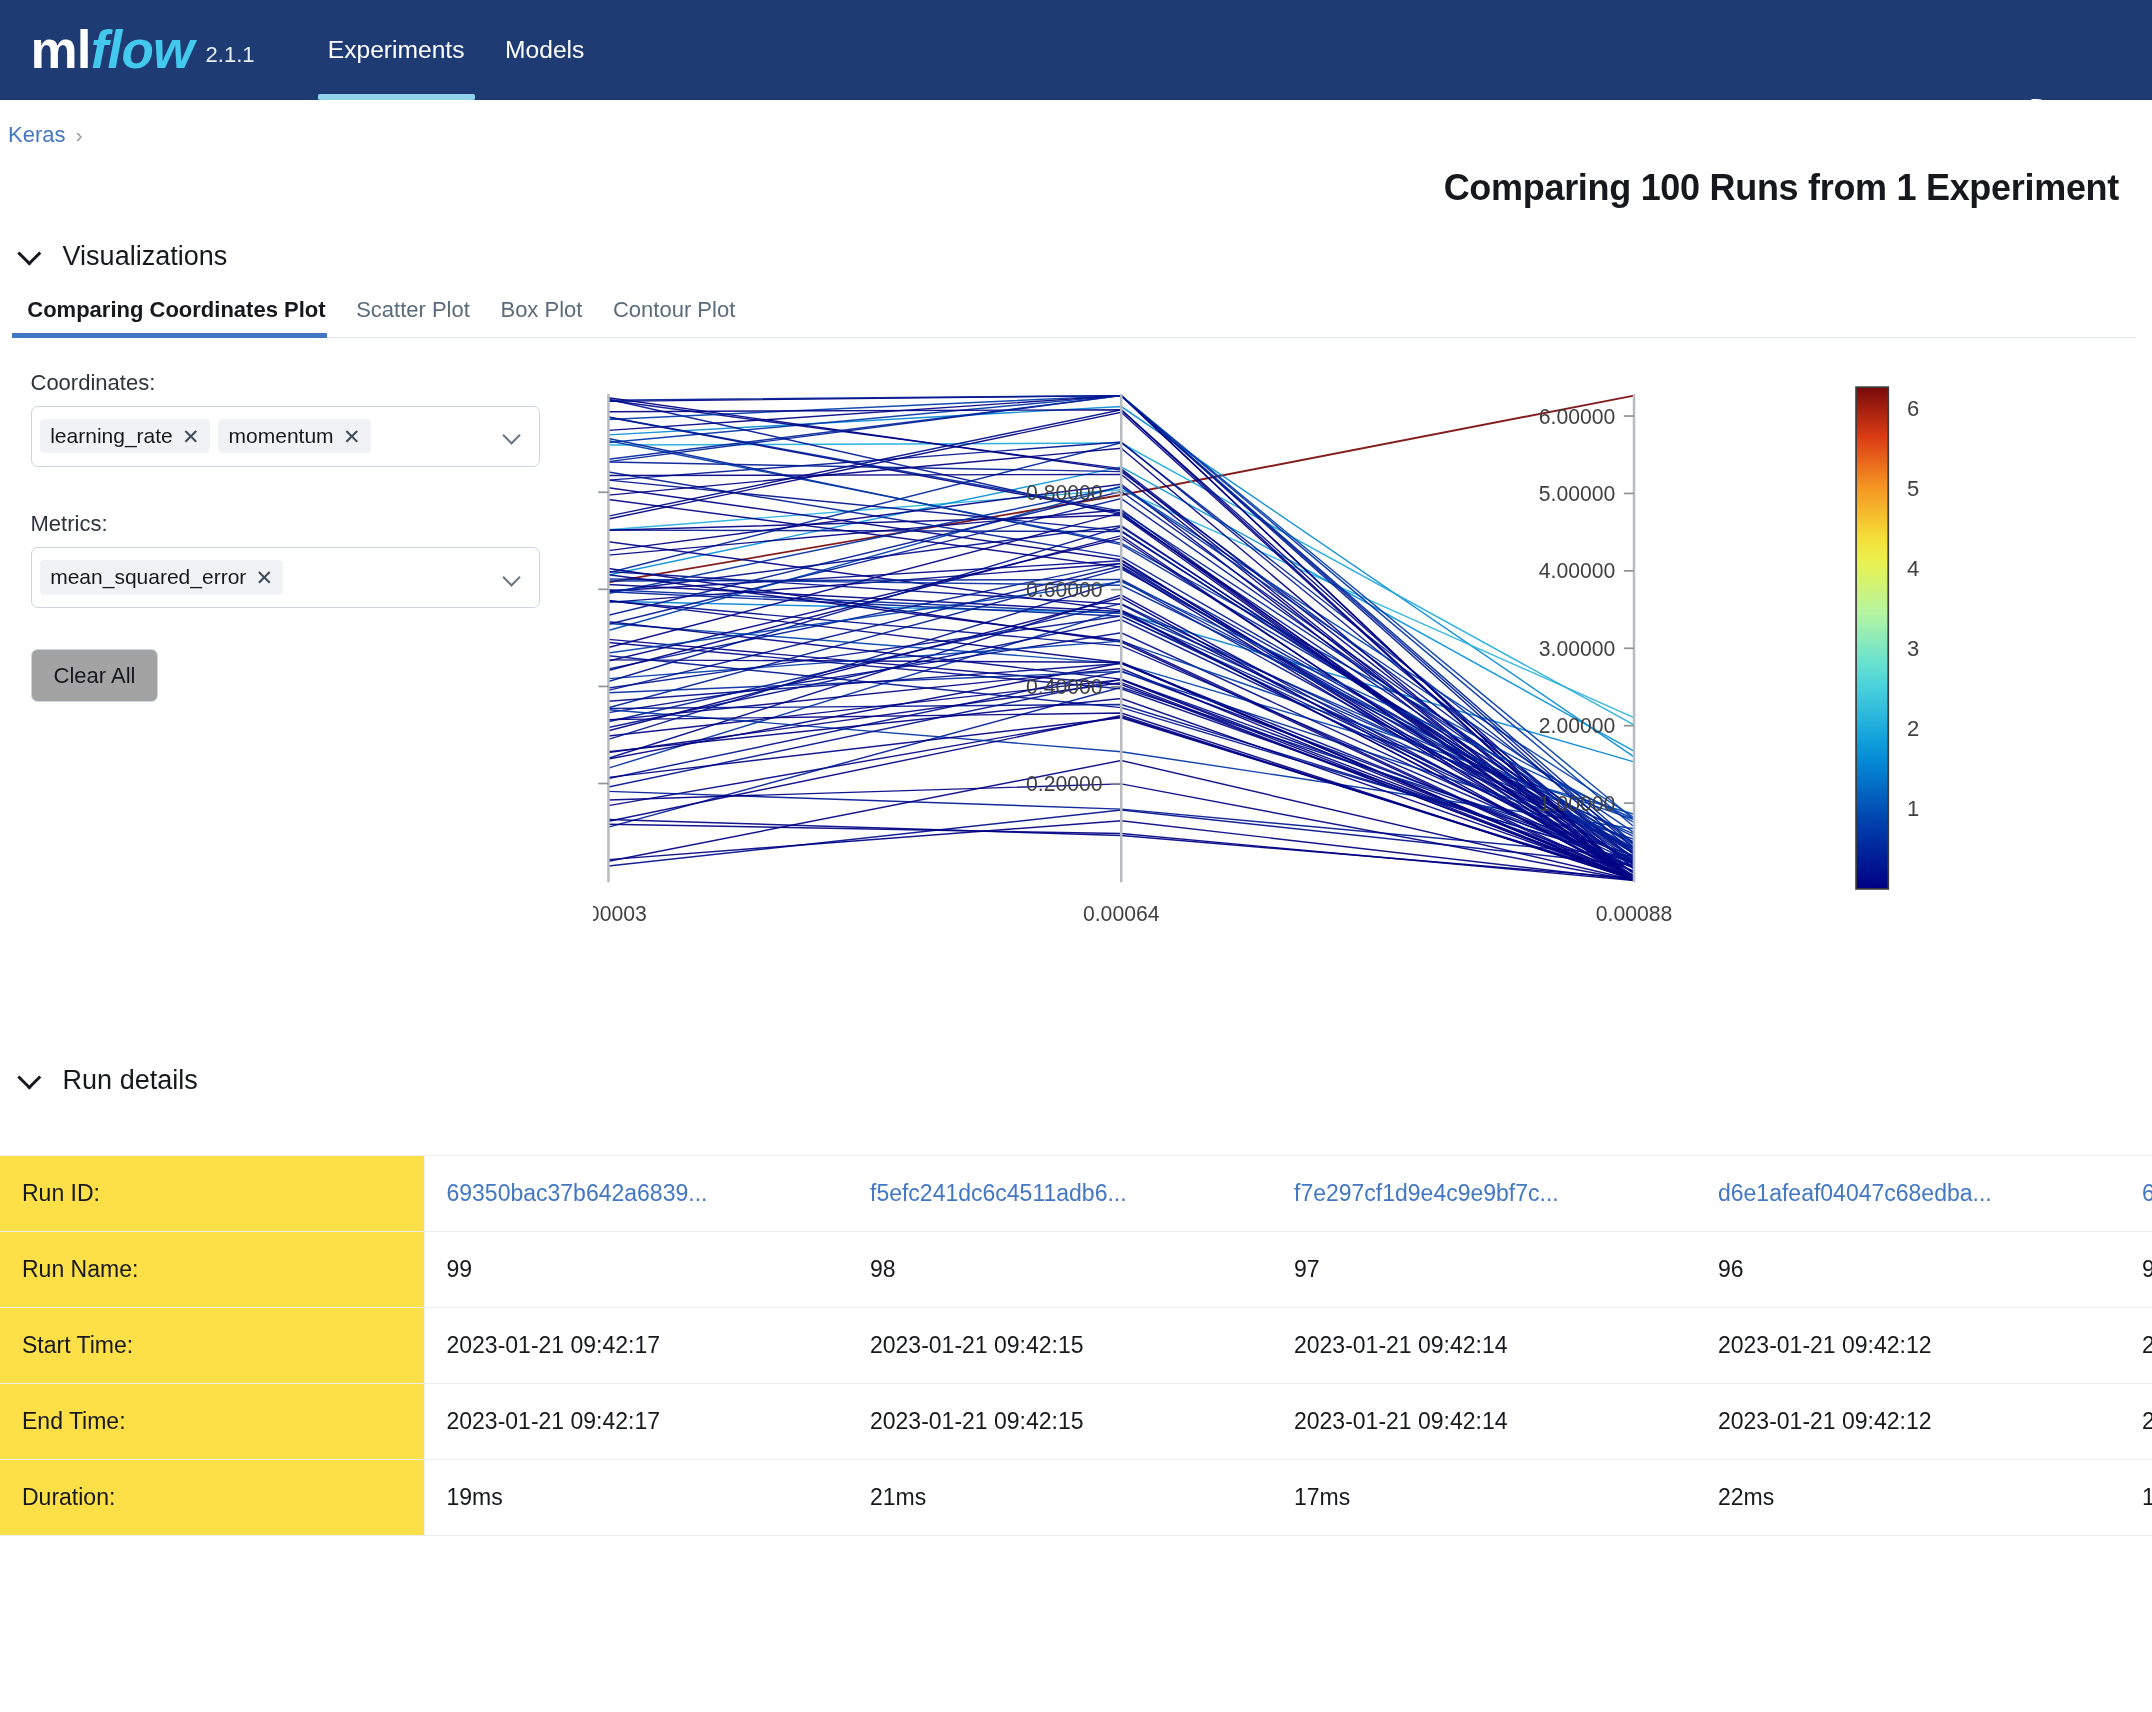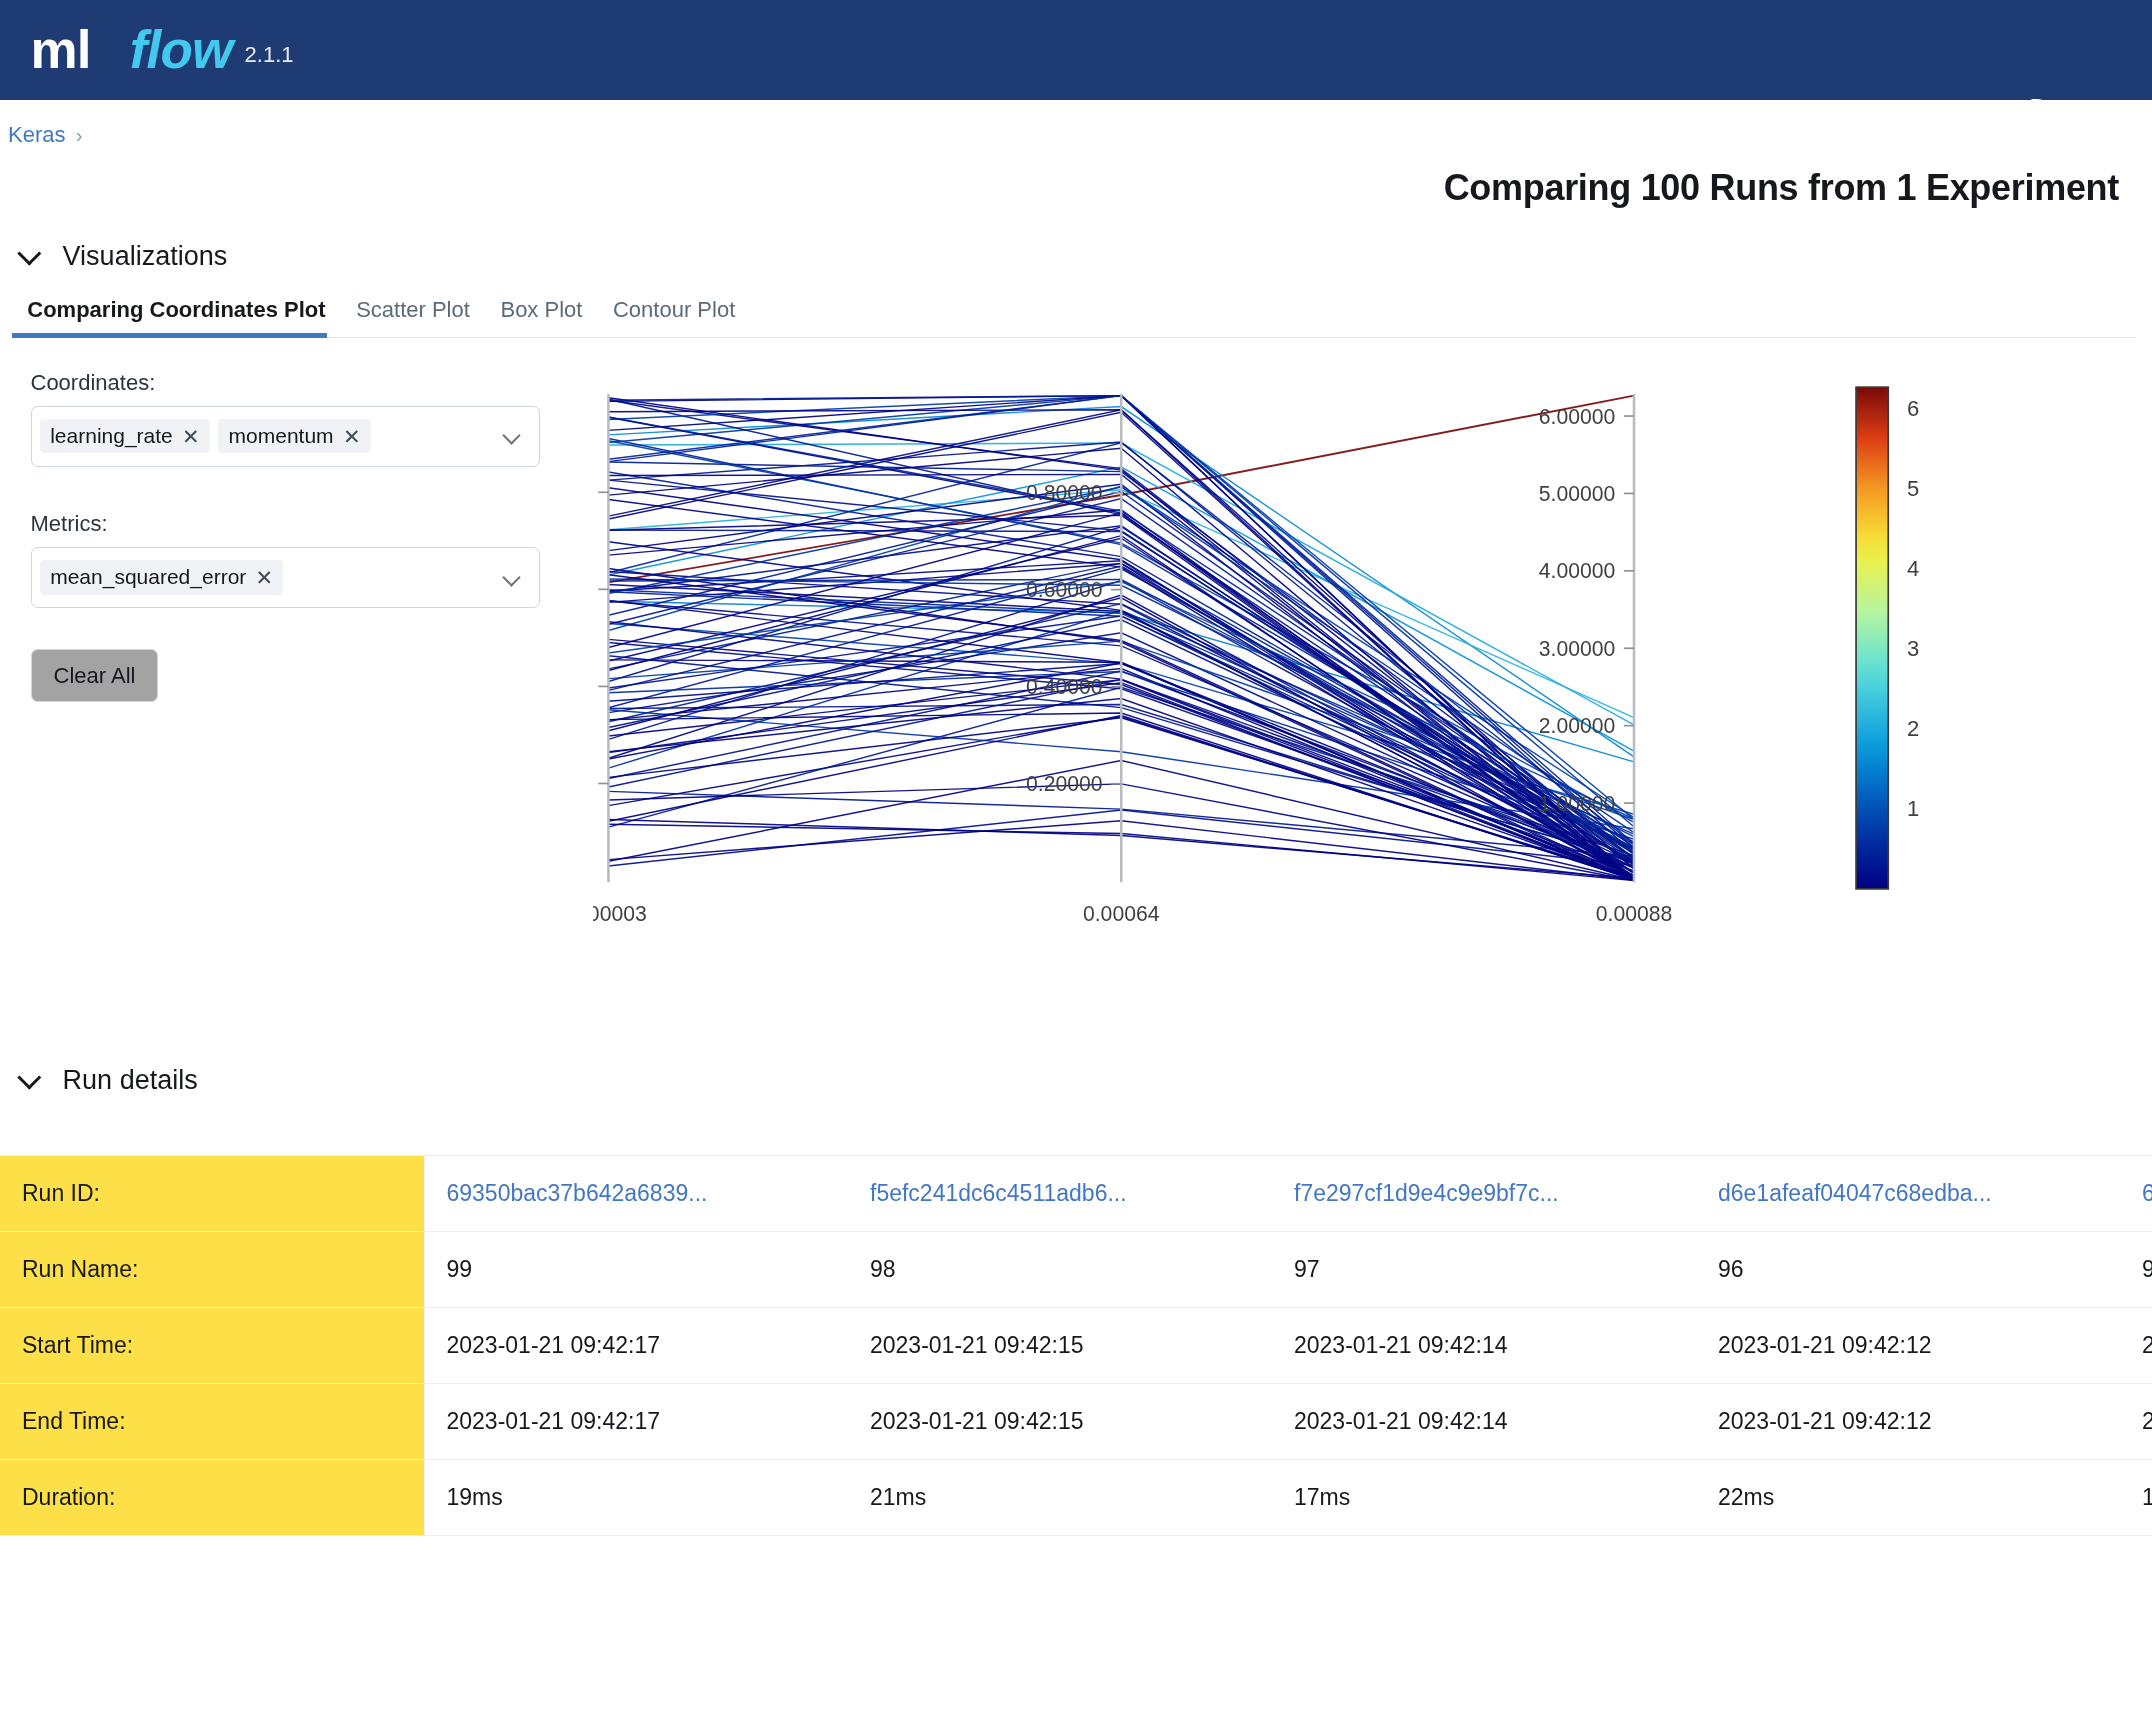--- a/index.html
+++ b/index.html
@@ -20,21 +20,21 @@
     align-items: center;
     padding: 0 37px 0 30.5px;
     position: relative;
   }
   .brand { display: flex; align-items: flex-end; gap: 12px; }
   .logo-text {
     font-size: 53px; font-weight: 700; line-height: 0.95;
     color: #ffffff; letter-spacing: -0.8px;
     font-family: "Liberation Sans", sans-serif;
   }
-  .logo-text .flow { color: #43c9ed; font-style: italic; font-weight: 600; margin-left: 39px; }
+  .logo-text .flow { color: #43c9ed; font-style: italic; font-weight: 600; }
   .logo-ver { color: #e8edf6; font-size: 22px; padding-bottom: 7.6px; }
   .nav-links { display: flex; align-items: center; margin-left: 53px; height: 100px; }
   .nav-link {
     color: #ffffff; font-size: 24.6px; padding: 0 20.3px;
     height: 100px; display: flex; align-items: center;
     position: relative; cursor: pointer; white-space: nowrap;
   }
   .nav-link.active::after {
     content: ""; position: absolute; left: 10.2px; right: 10.2px; bottom: 0;
     height: 6px; background: #8fd4ea; border-radius: 1.7px;
@@ -139,20 +139,24 @@
   table.runs td.cell { width: 424px; }
   .runid { color: #4277c4; cursor: pointer; }
 </style>
 </head>
 <body>
 
 <div class="navbar">
   <div class="brand">
     <div class="logo-text"><span>ml</span><span class="flow">flow</span></div>
     <div class="logo-ver">2.1.1</div>
+  </div>
+  <div class="nav-links">
+    <div class="nav-link active">Experiments</div>
+    <div class="nav-link">Models</div>
   </div>
   <div class="nav-right">
     <div class="nav-link">GitHub</div>
     <div class="nav-link">Docs</div>
   </div>
 </div>
 
 <div class="page-head">
   <div class="breadcrumb">
     <span class="crumb-link">Keras</span>

